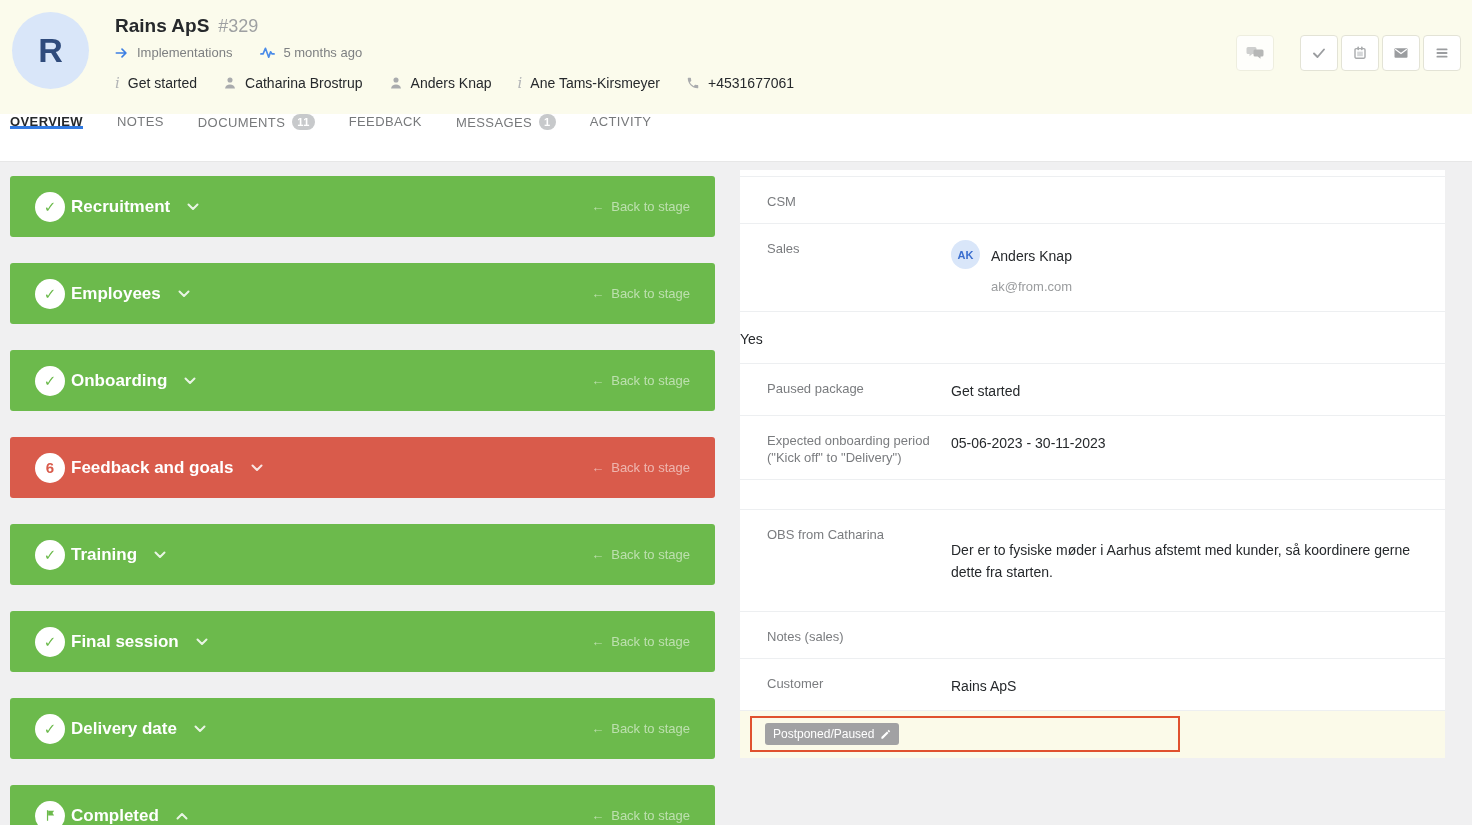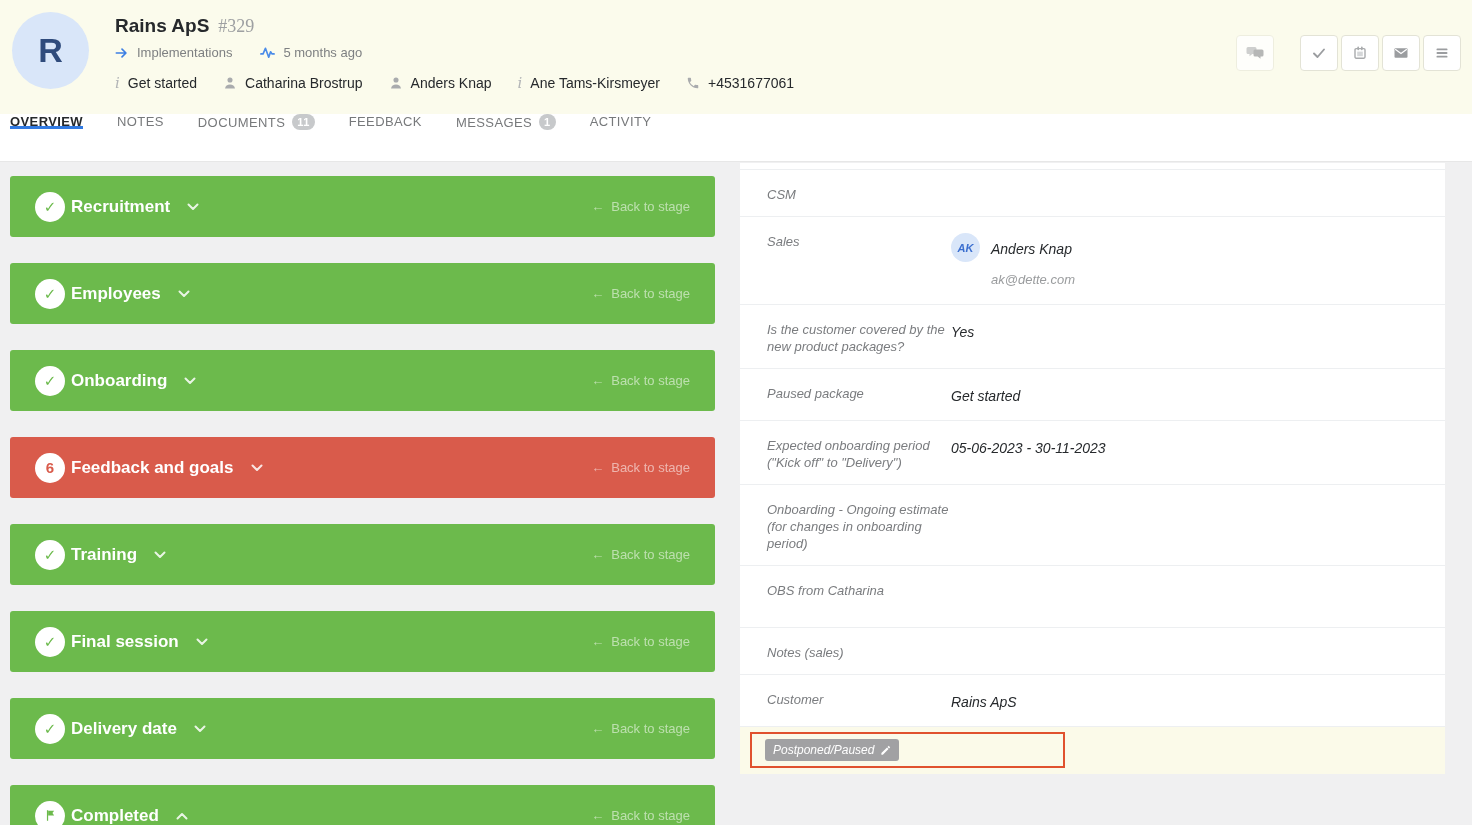--- a/index.html
+++ b/index.html
@@ -7,21 +7,21 @@
   body { font-family:"Liberation Sans","DejaVu Sans",sans-serif; background:#f0f0f1; color:#26292c; }
 
   
   .deal-header { position:relative; height:114px; background:var(--header_bg); }
   .avatar { position:absolute; left:12px; top:12px; width:77px; height:77px; border-radius:50%;
             background:var(--avatar_bg); color:var(--avatar_text); font-size:34px; font-weight:bold;
             display:flex; align-items:center; justify-content:center; }
   .header-main { padding:15px 0 0 115px; }
   .title-row { display:flex; align-items:baseline; gap:9px; }
   .title-row h1 { font-size:19px; font-weight:bold; color:#26292c; }
-  .deal-id { font-size:18px; color:#9ea0a2;font-family:Liberation Serif, serif; }
+  .deal-id { font-size:18px; color:#9ea0a2; }
   .meta-row { display:flex; align-items:center; gap:8px; margin-top:8px; font-size:13px; color:#7e8082; }
   .meta-row .gap { width:12px; }
   .info-row { display:flex; align-items:center; gap:26px; margin-top:15px; font-size:14px; color:#26292c; }
   .info-item { display:flex; align-items:center; gap:8px; }
   .i-icon { font-family:"DejaVu Serif","Liberation Serif",serif; font-style:italic; color:#b3b5b7; font-size:15px; line-height:1; }
   .icon { display:inline-flex; align-items:center; justify-content:center; line-height:0; }
 
   .toolbar { position:absolute; right:11px; top:35px; display:flex; align-items:flex-start; }
   .tool-btn { width:38px; height:36px; background:#fff; border:1px solid #e3e3d6; border-radius:4px;
               display:flex; align-items:center; justify-content:center; cursor:pointer; }
@@ -49,33 +49,33 @@
   .stage-circle { width:30px; height:30px; border-radius:50%; background:#fff; flex:0 0 30px;
                   display:flex; align-items:center; justify-content:center; font-size:15px; font-weight:bold; }
   .stage-card.green .stage-circle { color:var(--stage_green); }
   .stage-card.red .stage-circle { color:var(--stage_red); }
   .stage-title { color:#fff; font-size:17px; font-weight:bold; margin-left:6px; }
   .stage-chevron { margin-left:15px; display:flex; cursor:pointer; }
   .back-to-stage { margin-left:auto; color:rgba(255,255,255,.55); font-size:13px; cursor:pointer;
                    display:flex; align-items:center; gap:7px; }
 
   
-  .details { position:absolute; left:740px; top:1px; width:705px; background:#fff; padding-top:6px;font-style:italic; }
+  .details { position:absolute; left:740px; top:8px; width:705px; background:#fff; padding-top:6px; }
   .detail-row { display:flex; border-top:1px solid #edeff1; padding:16px 0 13px; }
   .detail-label { width:211px; padding-left:27px; font-size:13px; color:#7a7c7f; line-height:17px; }
   .detail-value { flex:1; font-size:14px; color:#26292c; line-height:22px; padding-right:30px; }
   .detail-row:nth-child(7) { padding-bottom:28px; }
   .detail-row:nth-child(7) .detail-value { padding-top:13px; }
   .person-value { display:flex; align-items:flex-start; gap:11px; }
   .person-avatar { width:29px; height:29px; border-radius:50%; background:var(--avatar_bg);
                    color:#3a6ecf; font-size:11px; font-weight:bold; display:flex; align-items:center; justify-content:center; }
   .person-name { font-size:14px; color:#26292c; padding-top:5px; }
   .person-email { font-size:13px; color:#9a9c9e; margin-top:9px; }
   .detail-row.highlight { display:block; background:var(--highlight_bg); padding:5px 0 6px; }
-  .alert-box { margin-left:10px; width:315px; height:36px; border:2px solid var(--alert_border);
+  .alert-box { margin-left:10px; width:430px; height:36px; border:2px solid var(--alert_border);
                display:flex; align-items:center; padding-left:13px; }
   .status-tag { background:var(--tag_bg); color:#fff; font-size:12px; border-radius:3px; padding:4px 8px;
                 display:inline-flex; align-items:center; gap:6px; cursor:pointer; }
 </style>
 </head>
 <body>
 
 <header class="deal-header">
   <div class="avatar">R</div>
   <div class="header-main">
@@ -323,43 +323,42 @@
         <div class="detail-label">CSM</div>
         <div class="detail-value"></div>
       </div>
       <div class="detail-row">
         <div class="detail-label">Sales</div>
         <div class="detail-value">
           <div class="person-value">
             <span class="person-avatar">AK</span>
             <div>
               <div class="person-name">Anders Knap</div>
-              <div class="person-email">ak@dette.com</div>
+              <div class="person-email">ak@from.com</div>
             </div>
           </div>
         </div>
       </div>
       <div class="detail-row">
-        <div class="detail-label">Is the customer covered by the new product packages?</div>
         <div class="detail-value">Yes</div>
       </div>
       <div class="detail-row">
         <div class="detail-label">Paused package</div>
         <div class="detail-value">Get started</div>
       </div>
       <div class="detail-row">
         <div class="detail-label">Expected onboarding period ("Kick off" to "Delivery")</div>
         <div class="detail-value">05-06-2023 - 30-11-2023</div>
       </div>
       <div class="detail-row">
-        <div class="detail-label">Onboarding - Ongoing estimate (for changes in onboarding period)</div>
         <div class="detail-value"></div>
       </div>
       <div class="detail-row">
         <div class="detail-label">OBS from Catharina</div>
+        <div class="detail-value">Der er to fysiske møder i Aarhus afstemt med kunder, så koordinere gerne dette fra starten.</div>
       </div>
       <div class="detail-row">
         <div class="detail-label">Notes (sales)</div>
         <div class="detail-value"></div>
       </div>
       <div class="detail-row">
         <div class="detail-label">Customer</div>
         <div class="detail-value">Rains ApS</div>
       </div>
       <div class="detail-row highlight">

